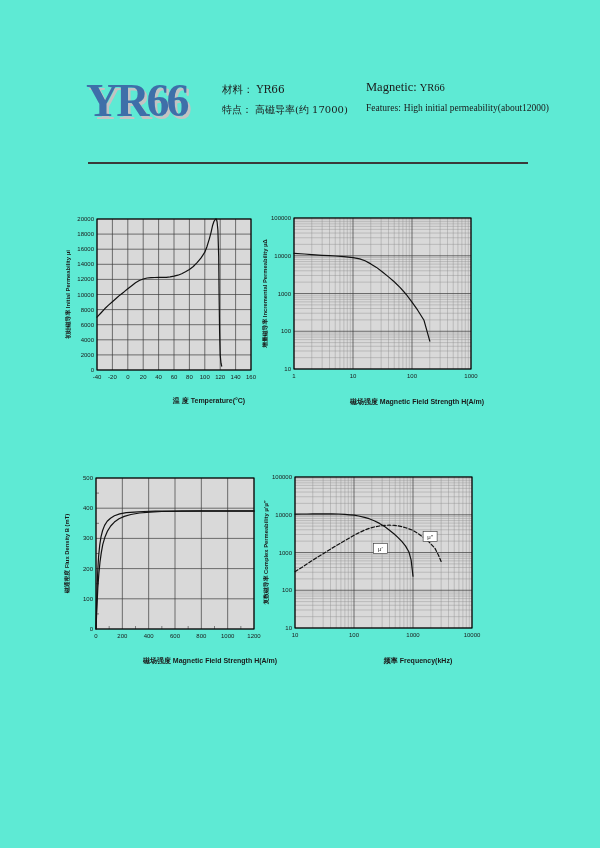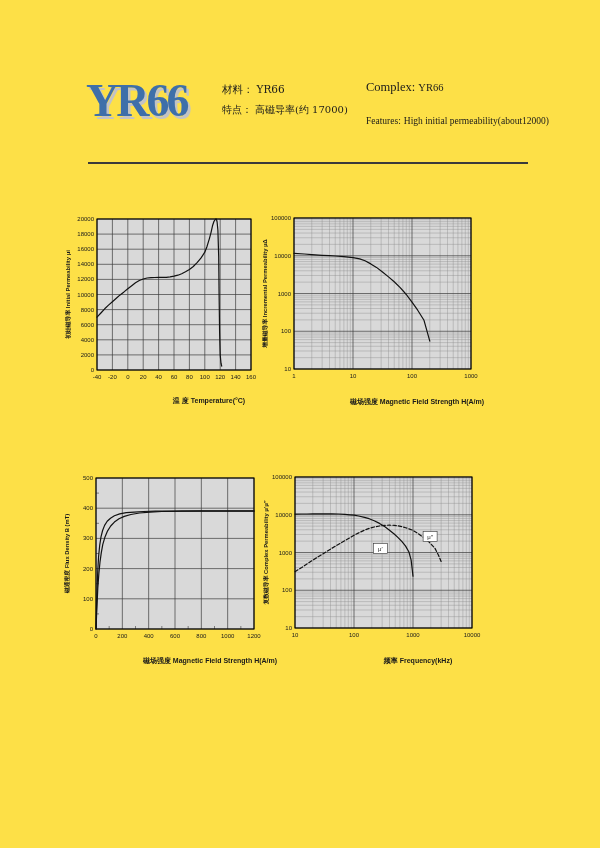--- a/index.html
+++ b/index.html
@@ -1,27 +1,27 @@
 <!DOCTYPE html>
 <html><head>
 <meta charset="utf-8">
 <style>
   html,body{margin:0;padding:0;background:#fff;}
-  .page{position:relative;width:600px;height:848px;background:#fde047;overflow:hidden;
+  .page{position:relative;width:600px;height:848px;background:#5eead4;overflow:hidden;
         font-family:"Liberation Sans",sans-serif;color:#1a1a1a;}
   .logo{position:absolute;left:86px;top:78px;
         font-family:"Liberation Serif",serif;font-weight:bold;font-size:46px;line-height:1;
         letter-spacing:-3px;color:#3e6fa9;text-shadow:2.5px 2.5px 0 #c3c3c3;}
   .hrow{position:absolute;white-space:nowrap;padding-left:44px;}
   .hrow .v{margin-left:3px;}
   #cn1{left:178px;top:83px;font-family:"DejaVu Serif","Liberation Serif",serif;font-size:10.5px;}
   #cn2{left:178px;top:103px;font-family:"DejaVu Serif","Liberation Serif",serif;font-size:10px;}
   #en1{left:322px;top:80px;font-family:"Liberation Serif",serif;font-size:12.5px;}
   #en1 .v{font-size:10.5px;}
-  #en2{left:322px;top:103px;font-family:"Liberation Serif",serif;font-size:9.5px;margin-top:13px;}
+  #en2{left:322px;top:103px;font-family:"Liberation Serif",serif;font-size:9.5px;}
   .rule{position:absolute;left:88px;top:162px;width:440px;height:1.5px;background:#3a3a3a;}
   .chart{position:absolute;}
   .chart svg{display:block;}
   .xl{position:absolute;transform:translateX(-50%);white-space:nowrap;
       font-family:"Liberation Sans",sans-serif;font-size:7px;font-weight:bold;color:#1a1a1a;}
   #xl0{left:209px;top:396px;}
   #xl1{left:417px;top:397px;}
   #xl2{left:210px;top:656px;}
   #xl3{left:418px;top:656px;}
 </style>
@@ -32,21 +32,21 @@
 
   <div class="logo">YR66</div>
 
   <div class="hrow" id="cn1">
     <span>材料：</span><span class="v">YR66</span>
   </div>
   <div class="hrow" id="cn2">
     <span>特点：</span><span class="v">高磁导率(约 17000)</span>
   </div>
   <div class="hrow" id="en1">
-    <span>Complex:</span><span class="v">YR66</span>
+    <span>Magnetic:</span><span class="v">YR66</span>
   </div>
   <div class="hrow" id="en2">
     <span>Features:</span><span class="v">High initial permeability(about12000)</span>
   </div>
 
   <div class="rule"></div>
 
   <div class="chart" style="left: 63px; top: 210px; width: 202px; height: 180px;">
       <svg width="202" height="180" viewBox="0 0 202 180">
         <rect x="34" y="9" width="154" height="151" fill="#d9d9d9"></rect>

